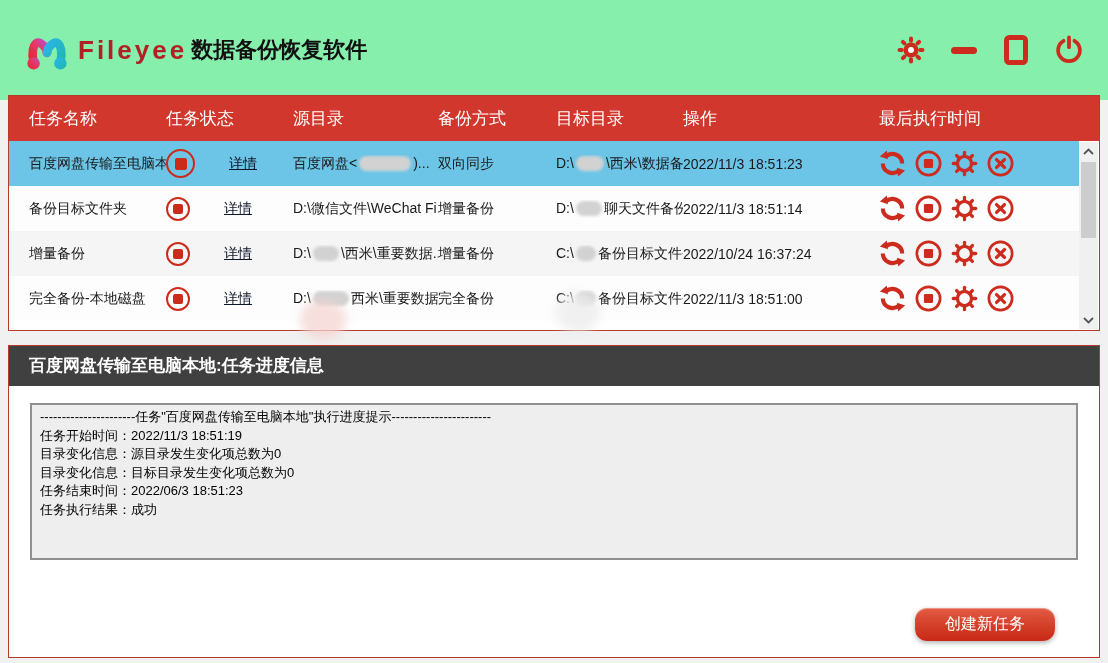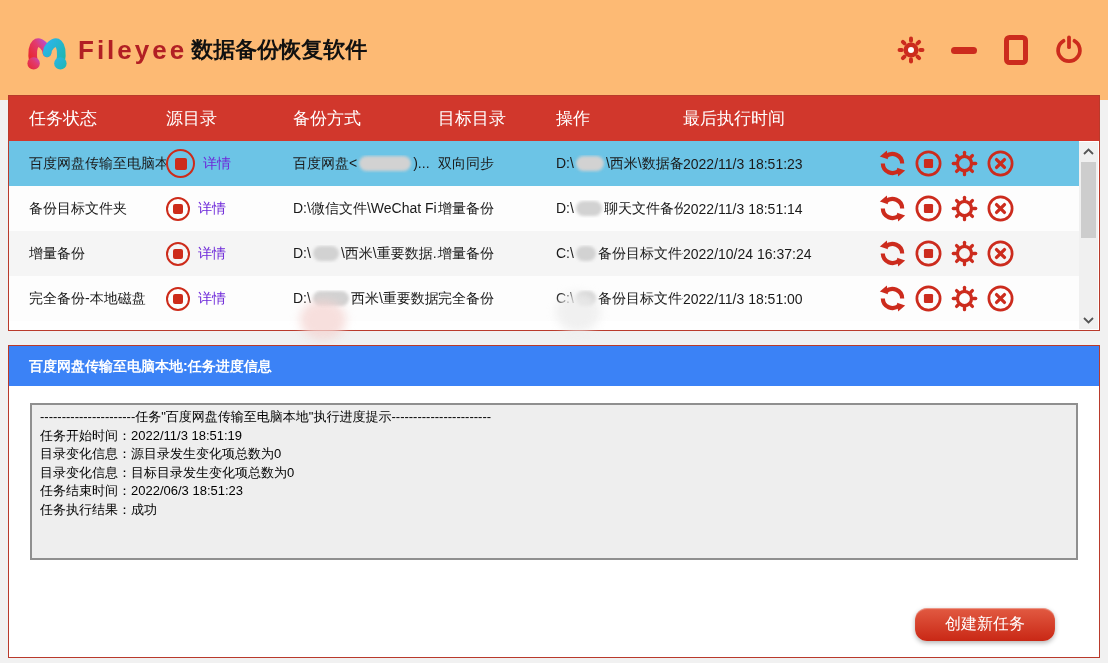--- a/index.html
+++ b/index.html
@@ -7,21 +7,21 @@
   body {
     font-family: "Liberation Sans", sans-serif;
     background:#f1f1f1;
     position:relative;
     overflow:hidden;
     color:#1a1a1a;
   }
   
   .app-header{
     position:absolute; left:0; top:0; width:1108px; height:100px;
-    background:#fdba74; display:flex; align-items:center; padding:0 24px;
+    background:#86efac; display:flex; align-items:center; padding:0 24px;
   }
   .logo{ width:46px; height:44px; flex:0 0 auto; }
   .brand-name{
     font-size:26px; font-weight:bold; color:#b21f24;
     letter-spacing:3px; margin-left:8px;
   }
   .app-title{ font-size:22px; font-weight:600; color:#111; margin-left:4px; }
   .win-controls{ margin-left:auto; display:flex; align-items:center; gap:24px; }
   .win-controls span{ display:inline-flex; cursor:pointer; }
 
@@ -42,21 +42,21 @@
   .trow.selected{ background:#6cc4e6; }
   .cell{ white-space:nowrap; overflow:hidden; padding-right:6px; }
   .cell.status{ display:flex; align-items:center; }
   .stop-badge{
     width:24px; height:24px; border:2.5px solid #cd2b1a; border-radius:50%;
     display:inline-flex; align-items:center; justify-content:center; flex:0 0 auto;
   }
   .stop-badge > span{ width:10px; height:10px; background:#cd2b1a; border-radius:2px; }
   .stop-badge.big{ width:29px; height:29px; }
   .stop-badge.big > span{ width:12px; height:12px; }
-  .detail-link{ margin-left:8px; color:#6d28d9; cursor:pointer; }
+  .detail-link{ margin-left:34px; color:#0f172a; cursor:pointer;text-decoration:underline; }
   .blur-chip{
     display:inline-block; height:15px; border-radius:8px;
     background:#d2d2d2; filter:blur(1.6px); vertical-align:middle; margin:0 2px;
   }
   .cell.actions{ display:flex; align-items:center; gap:9px; }
   .act{ display:inline-flex; cursor:pointer; }
 
   
   .vscroll{
     position:absolute; top:46px; right:1px; bottom:1px; width:19px;
@@ -70,21 +70,21 @@
   .smudge{ position:absolute; border-radius:50%; filter:blur(5px); pointer-events:none; }
   .smudge.s1{ left:300px; top:300px; width:46px; height:40px; background:rgba(244,212,210,.75); }
   .smudge.s2{ left:556px; top:292px; width:44px; height:40px; background:rgba(236,236,236,.8); }
 
   
   .progress-panel{
     position:absolute; left:8px; top:345px; width:1092px; height:313px;
     background:#ffffff; border:1px solid #b93a2b;
   }
   .progress-header{
-    height:40px; background:#3b82f6; color:#fff; font-size:14px; font-weight:bold;
+    height:40px; background:#404040; color:#fff; font-size:17px; font-weight:bold;
     line-height:40px; padding-left:20px;
   }
   .log-box{
     margin:17px 21px 0 21px; height:157px;
     background:#eeeeee; border:2px solid #8f8f8f;
     padding:3px 8px; font-size:13px; line-height:18.5px; color:#000;
     overflow:hidden;
   }
   .create-btn{
     position:absolute; right:44px; bottom:16px; width:140px; height:33px;
@@ -147,20 +147,21 @@
         <svg width="30" height="30" viewBox="-1 -1 32 32">
           <path d="M9.2 5.2 A11.6 11.6 0 1 0 20.8 5.2" fill="none" stroke="#cc2b1d" stroke-width="4" stroke-linecap="round"></path>
           <line x1="15" y1="1.5" x2="15" y2="12" stroke="#cc2b1d" stroke-width="4" stroke-linecap="round"></line>
         </svg>
       </span>
     </div>
 </div>
 
 <div class="table-panel">
   <div class="tgrid thead">
+      <div>任务名称</div>
       <div>任务状态</div>
       <div>源目录</div>
       <div>备份方式</div>
       <div>目标目录</div>
       <div>操作</div>
       <div>最后执行时间</div>
     </div>
   <div class="tbody">
       <div class="tgrid trow selected">
         <div class="cell">百度网盘传输至电脑本地</div>

